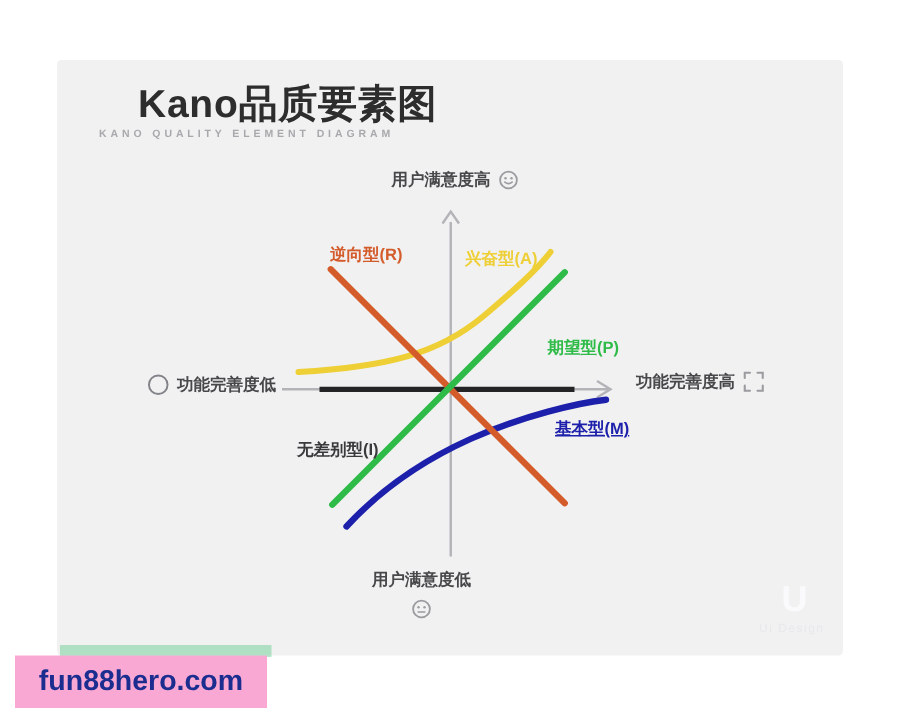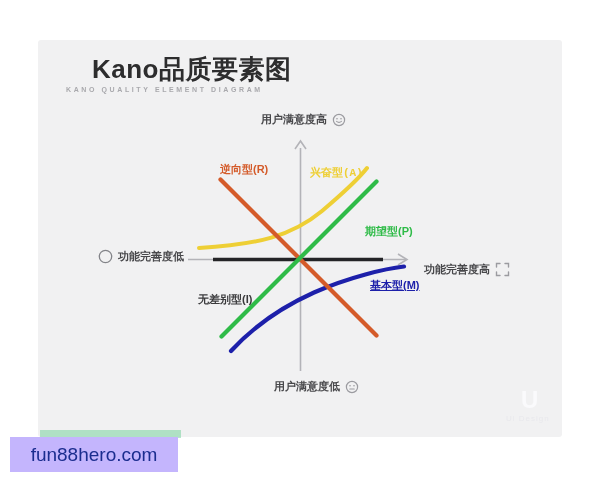--- a/index.html
+++ b/index.html
@@ -35,22 +35,23 @@
   .wm-caption{
     position:absolute;left:506px;top:414px;
     font-size:8px;letter-spacing:1px;color:#e8e8ec;
   }
   .banner-strip{
     position:absolute;left:40px;top:430px;width:141px;height:8px;
     background:rgba(96,205,140,0.45);
   }
   .banner{
     position:absolute;left:10px;top:437px;width:168px;height:35px;
-    background:#c4b5fd;display:flex;align-items:center;justify-content:center;
+    background:#f9a8d4;display:flex;align-items:center;justify-content:center;
     cursor:pointer;
+    font-weight:bold;
   }
   .banner span{font-size:19px;color:#1b2d8f;}
 </style>
 </head>
 <body>
 
 <div class="card"></div>
 
 <div class="title">Kano品质要素图</div>
 <div class="subtitle">KANO QUALITY ELEMENT DIAGRAM</div>
@@ -84,39 +85,39 @@
   </svg>
 </div>
 
 <div class="axis-label" style="left:98px;top:249px;">
   <svg width="15" height="15" viewBox="0 0 15 15">
     <circle cx="7.5" cy="7.5" r="6.2" fill="none" stroke="#838489" stroke-width="1.3"></circle>
   </svg>
   <span>功能完善度低</span>
 </div>
 
-<div class="axis-label" style="left:424px;top:262px;align-items:flex-end;">
+<div class="axis-label" style="left:424px;top:247px;align-items:flex-end;">
   <span>功能完善度高</span>
   <svg width="15" height="15" viewBox="0 0 15 15">
     <path d="M1.5,5 L1.5,1.5 L5,1.5 M10,1.5 L13.5,1.5 L13.5,5 M13.5,10 L13.5,13.5 L10,13.5 M5,13.5 L1.5,13.5 L1.5,10" fill="none" stroke="#9b9ba0" stroke-width="1.4" stroke-linecap="round"></path>
   </svg>
 </div>
 
-<div class="axis-label" style="left:274px;top:379px;">
+<div class="axis-label" style="left:248px;top:379px;flex-direction:column;">
   <span>用户满意度低</span>
   <svg width="14" height="14" viewBox="0 0 14 14">
     <circle cx="7" cy="7" r="5.6" fill="none" stroke="#9b9ba0" stroke-width="1.2"></circle>
     <circle cx="5" cy="5.8" r="0.8" fill="#9b9ba0"></circle>
     <circle cx="9" cy="5.8" r="0.8" fill="#9b9ba0"></circle>
     <line x1="4.8" y1="9" x2="9.2" y2="9" stroke="#9b9ba0" stroke-width="1.1" stroke-linecap="round"></line>
   </svg>
 </div>
 
 <div class="curve-label" style="left: 197px; top: 162px; color: rgb(212, 91, 42); margin-left: 23px;">逆向型(R)</div>
-<div class="curve-label" style="left: 310px; top: 165px; color: rgb(238, 207, 53); font-family: Liberation Mono, monospace;">兴奋型(A)</div>
+<div class="curve-label" style="left: 310px; top: 165px; color: rgb(238, 207, 53);">兴奋型(A)</div>
 <div class="curve-label" style="left: 365px; top: 196px; color: rgb(47, 187, 72); margin-top: 28px;">期望型(P)</div>
 <div class="curve-label" style="left: 370px; top: 278px; color: rgb(29, 32, 170); text-decoration: underline;">基本型(M)</div>
 <div class="curve-label" style="left:198px;top:267px;color:#3a3a3c;margin-top:25px;">无差别型(I)</div>
 
 <div class="wm-logo">U</div>
 <div class="wm-caption">Ui Design</div>
 
 <div class="banner-strip"></div>
 <div class="banner">
   <span>fun88hero.com</span>

